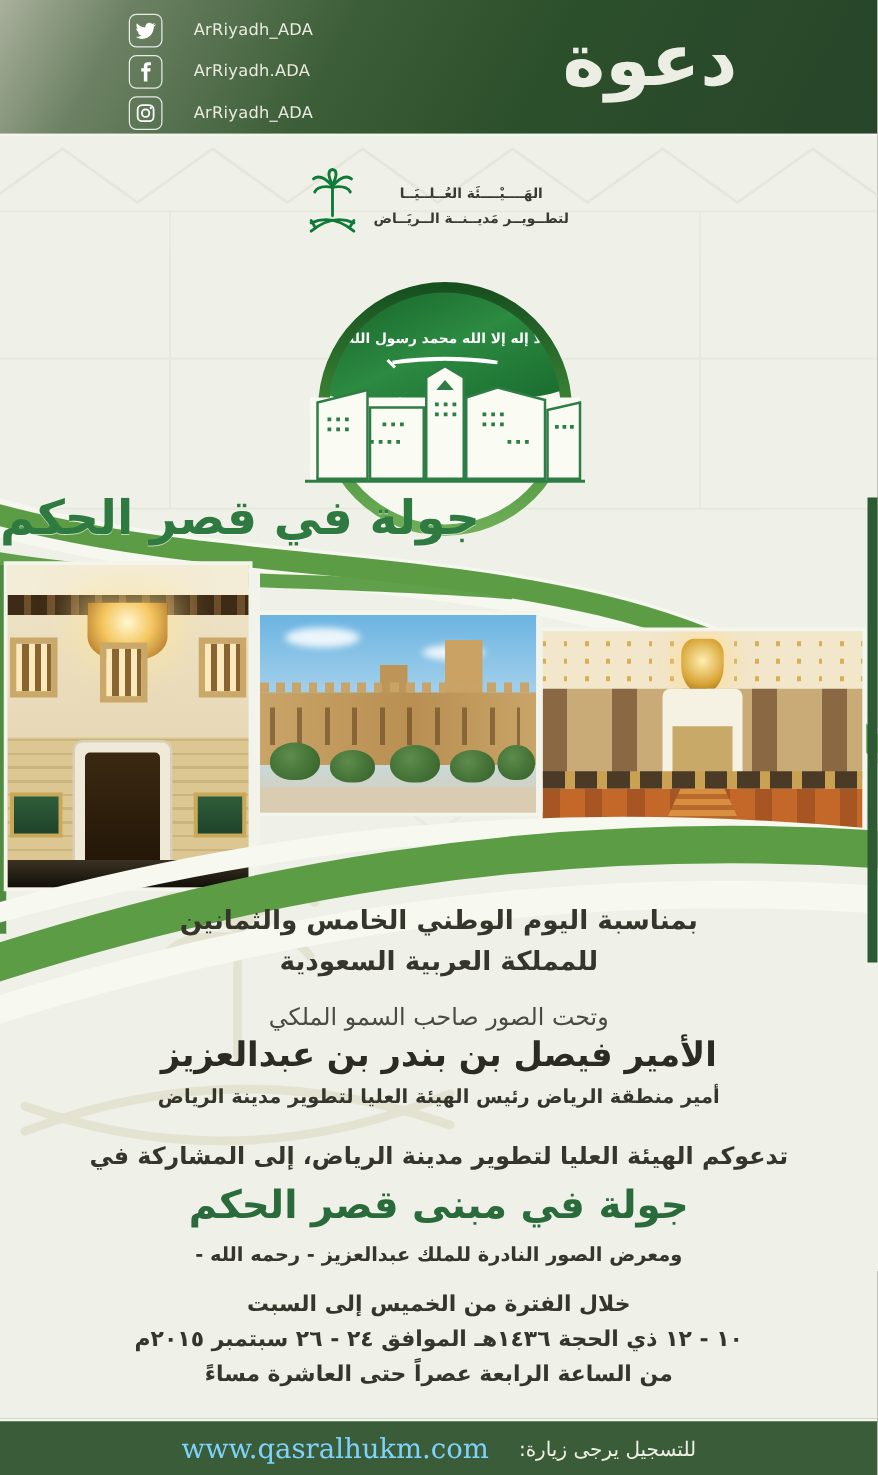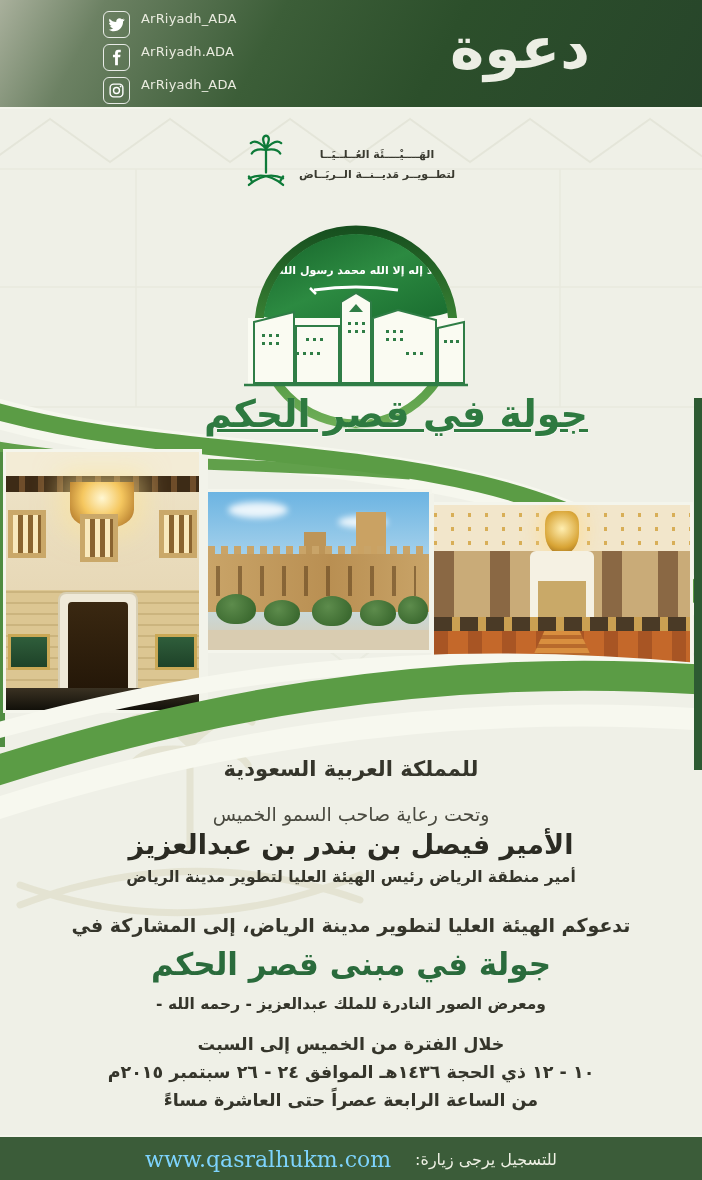--- a/index.html
+++ b/index.html
@@ -4,42 +4,42 @@
 <style>
   html,body{margin:0;padding:0;}
   body{font-family:"DejaVu Sans",sans-serif;background:#777;}
   #poster{position:relative;width:702px;height:1180px;margin:0 auto;overflow:hidden;
           background:#eff0e7;}
   
   .header{position:absolute;left:0;top:0;width:702px;height:107px;
     background:linear-gradient(118deg,#a9b09c 0%,#6c8163 14%,#3c5e38 38%,#2c4f2b 62%,#27452a 100%);
     border-bottom:2px solid #f4f5ec;}
   .social{position:absolute;left:103px;top:11px;display:flex;flex-direction:column;gap:6px;}
-  .social-row{display:flex;gap:11px;height:27px;}
+  .social-row{display:flex;align-items:center;gap:25px;height:27px;}
   .social-box{width:27px;height:27px;border:1.4px solid rgba(255,255,255,.85);border-radius:6px;
     display:flex;align-items:center;justify-content:center;box-sizing:border-box;}
   .social-handle{color:#e9ebdf;font-size:13px;letter-spacing:.2px;}
   .invite-word{position:absolute;right:57px;top:8px;width:250px;text-align:center;
     color:#eceee4;font-size:58px;font-weight:bold;direction:rtl;line-height:1.4;}
   
   .bg-decor,.wmark,.ribbons-top,.ribbons-bottom{position:absolute;left:0;pointer-events:none;}
   .bg-decor{top:107px;z-index:0;}
   .wmark{top:660px;z-index:1;}
   .ribbons-top{top:380px;z-index:2;}
   .ribbons-bottom{top:380px;z-index:4;}
   
   .ada-logo{position:absolute;top:134px;left:0;width:702px;display:flex;justify-content:center;
     align-items:center;gap:14px;z-index:6;}
   .ada-text{direction:rtl;text-align:center;color:#3a3a30;font-size:11px;font-weight:bold;
     line-height:1.85;letter-spacing:0;}
   
   .emblem{position:absolute;left:236px;top:222px;width:240px;height:212px;z-index:6;}
-  .calligraphy{position:absolute;left:0;top:378px;width:588px;text-align:right;direction:rtl;
+  .calligraphy{position:absolute;left:0;top:378px;width:588px;text-align:left;direction:rtl;
     color:#2e7a40;font-size:38px;font-weight:bold;z-index:6;line-height:1.9;
-    text-shadow:0 1px 0 rgba(255,255,255,.6);text-decoration:underline;}
+    text-shadow:0 1px 0 rgba(255,255,255,.6);}
   
   .photo{position:absolute;overflow:hidden;z-index:3;box-shadow:0 0 0 3px #f4f5ec;}
   .ph{position:absolute;}
   #photo-left{left:6px;top:452px;width:193px;height:258px;background:linear-gradient(#efe5ca,#e0cda6);}
   #photo-mid{left:208px;top:492px;width:221px;height:158px;background:linear-gradient(#6cb4e2,#c2e0f0 62%,#d8cbb0 100%);}
   #photo-right{left:434px;top:505px;width:256px;height:175px;background:#f2e6cb;}
   .edge-strip-left{position:absolute;left:0;top:452px;width:5px;height:295px;background:#4f8c41;z-index:2;}
   .edge-strip-right{position:absolute;left:694px;top:398px;width:8px;height:372px;background:#2d5a32;z-index:5;}
   
   .lp-ceiling{left:0;top:0;width:100%;height:26px;background:#f3ecd6;}
@@ -306,22 +306,23 @@
         <path d="M360 215 Q190 285 20 225"></path>
     </g>
   </svg>
 
   <svg class="ribbons-bottom" width="702" height="480" viewBox="0 0 702 480">
     <path d="M-8 352 C180 300 400 262 710 292" stroke="#f7f8ef" stroke-width="16" fill="none"></path>
     <path d="M-8 392 C180 332 420 280 710 300" stroke="#5b9c45" stroke-width="30" fill="none"></path>
     <path d="M-8 430 C180 370 420 320 710 340" stroke="#f7f8ef" stroke-width="22" fill="none"></path>
   </svg>
 
+  <div class="tline t-bold" style="top:724px;font-size:21px;">بمناسبة اليوم الوطني الخامس والثمانين</div>
   <div class="tline t-bold" style="top:757px;font-size:21px;">للمملكة العربية السعودية</div>
-  <div class="tline" style="top:803px;font-size:19px;color:#4a4a40;">وتحت رعاية صاحب السمو الخميس</div>
+  <div class="tline" style="top:803px;font-size:19px;color:#4a4a40;">وتحت الصور صاحب السمو الملكي</div>
   <div class="tline t-bold" style="top:829px;font-size:27px;color:#2b2b23;">الأمير فيصل بن بندر بن عبدالعزيز</div>
   <div class="tline t-bold" style="top:914px;font-size:19px;">تدعوكم الهيئة العليا لتطوير مدينة الرياض، إلى المشاركة في</div>
   <div class="tline t-bold" style="top:868px;font-size:15.5px;">أمير منطقة الرياض رئيس الهيئة العليا لتطوير مدينة الرياض</div>
   <div class="tline t-bold t-green" style="top:946px;font-size:31px;">جولة في مبنى قصر الحكم</div>
   <div class="tline t-bold" style="top:995px;font-size:15.5px;">ومعرض الصور النادرة للملك عبدالعزيز - رحمه الله -</div>
   <div class="tline t-bold" style="top:1034px;font-size:17.5px;">خلال الفترة من الخميس إلى السبت</div>
   <div class="tline t-bold" style="top:1062px;font-size:17.5px;">١٠ - ١٢ ذي الحجة ١٤٣٦هـ الموافق ٢٤ - ٢٦ سبتمبر ٢٠١٥م</div>
   <div class="tline t-bold" style="top:1090px;font-size:17.5px;">من الساعة الرابعة عصراً حتى العاشرة مساءً</div>
 
   <div class="footer">

